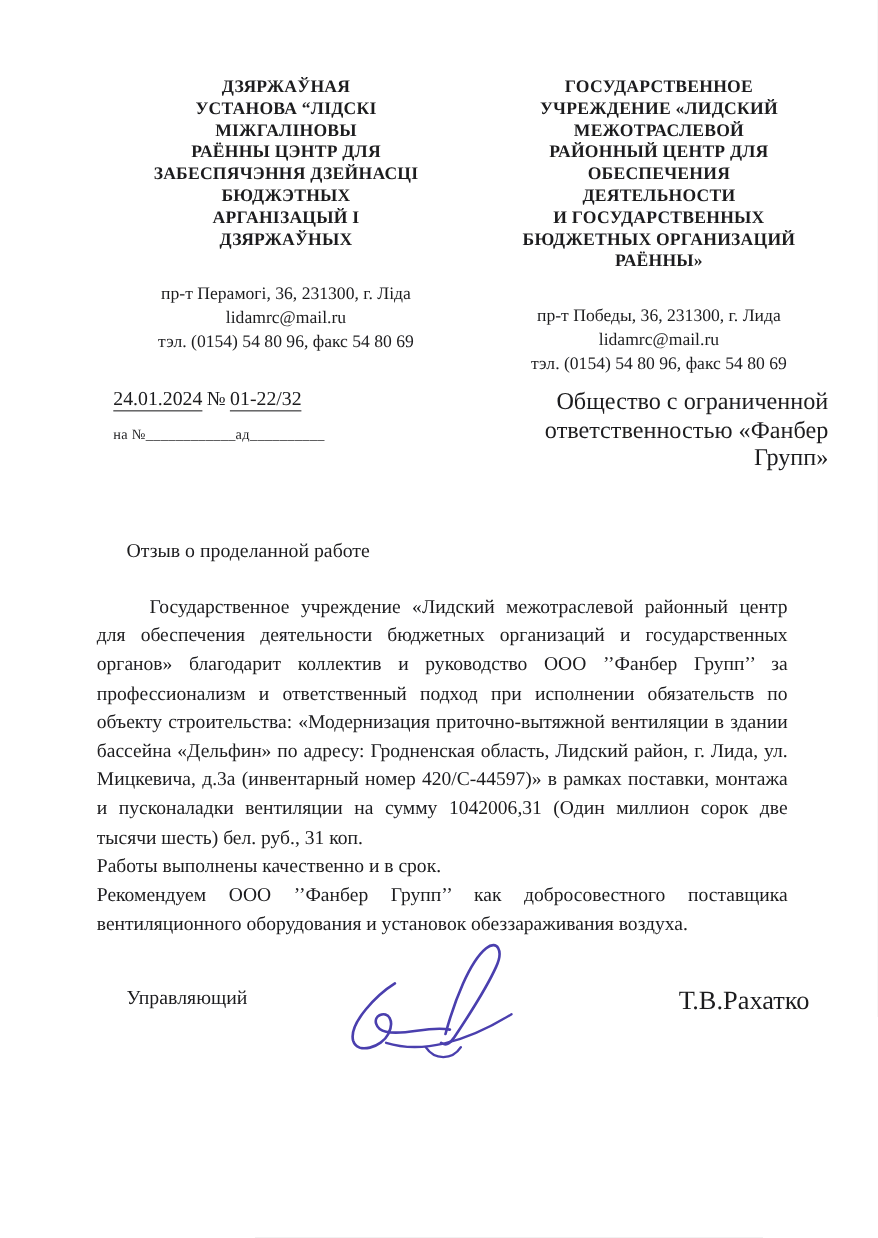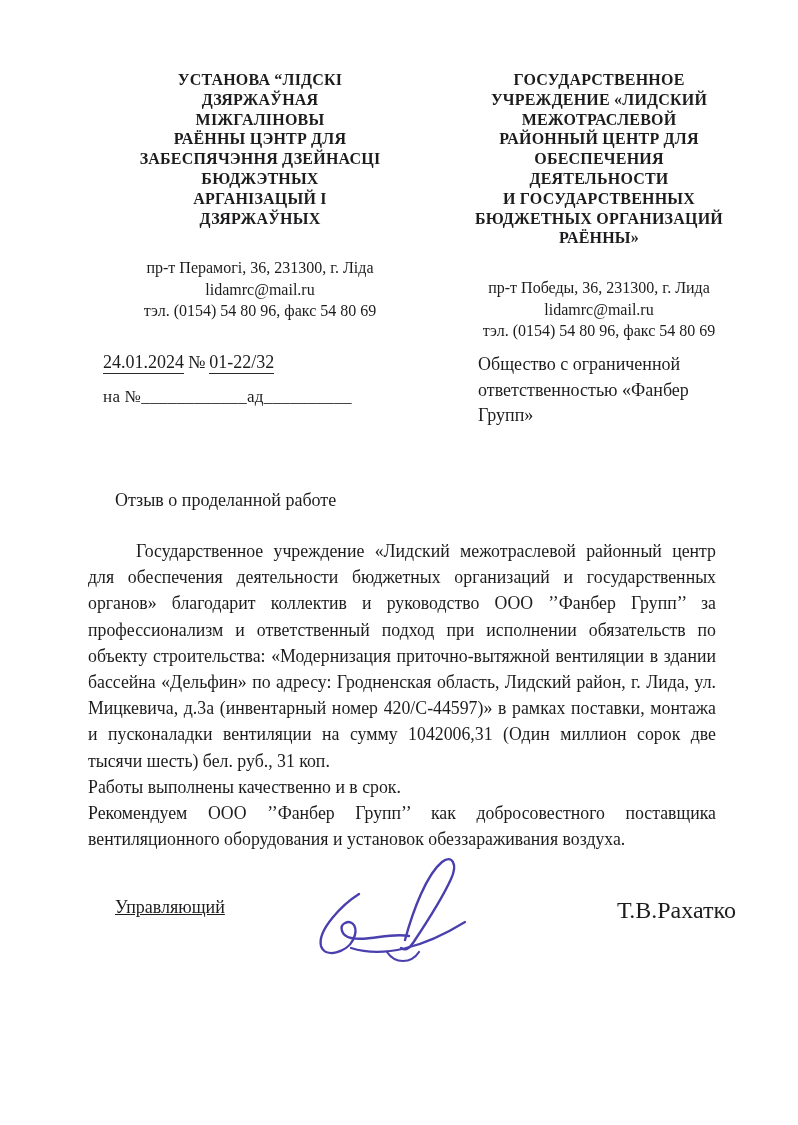--- a/index.html
+++ b/index.html
@@ -44,31 +44,31 @@
     left: 103px;
     font-size: 18px;
   }
   .ref-line .uline {
     border-bottom: 1.2px solid #2a2a2c;
     padding-bottom: 1px;
   }
   .ref-line .nosign { padding: 0 4px; }
   .reply-line {
     margin-top: 14px;
-    font-size: 17px;
+    font-size: 13px;
     letter-spacing: 0.3px;
   }
   .recipient {
     position: absolute;
     top: 352px;
     left: 478px;
     width: 275px;
-    font-size: 18px;
+    font-size: 22px;
     line-height: 25.5px;
-    text-align: left;
+    text-align: right;
   }
   
   .subject {
     position: absolute;
     top: 490px;
     left: 115px;
     font-size: 18px;
   }
   
   .body-text {
@@ -81,21 +81,20 @@
     text-align: justify;
   }
   .body-text p { margin: 0; }
   .body-text p.indented { text-indent: 48px; }
   
   .sig-role {
     position: absolute;
     top: 897px;
     left: 115px;
     font-size: 18px;
-    text-decoration: underline;
   }
   .sig-name {
     position: absolute;
     top: 897px;
     left: 617px;
     font-size: 24px;
   }
   .sig-scribble {
     position: absolute;
     top: 852px;
@@ -105,22 +104,22 @@
   }
   .sig-scribble svg { width: 100%; height: 100%; display: block; }
 </style>
 </head>
 <body>
 
 <div class="page">
 
   <div class="letterhead-col left">
     <div class="org-name">
+        <div>ДЗЯРЖАЎНАЯ</div>
         <div>УСТАНОВА “ЛІДСКІ</div>
-        <div>ДЗЯРЖАЎНАЯ</div>
         <div>МІЖГАЛІНОВЫ</div>
         <div>РАЁННЫ ЦЭНТР ДЛЯ</div>
         <div>ЗАБЕСПЯЧЭННЯ ДЗЕЙНАСЦІ</div>
         <div>БЮДЖЭТНЫХ</div>
         <div>АРГАНІЗАЦЫЙ І</div>
         <div>ДЗЯРЖАЎНЫХ</div>
       </div>
     <div class="org-address">
         <div>пр-т Перамогі, 36, 231300, г. Ліда</div>
         <div>lidamrc@mail.ru</div>

